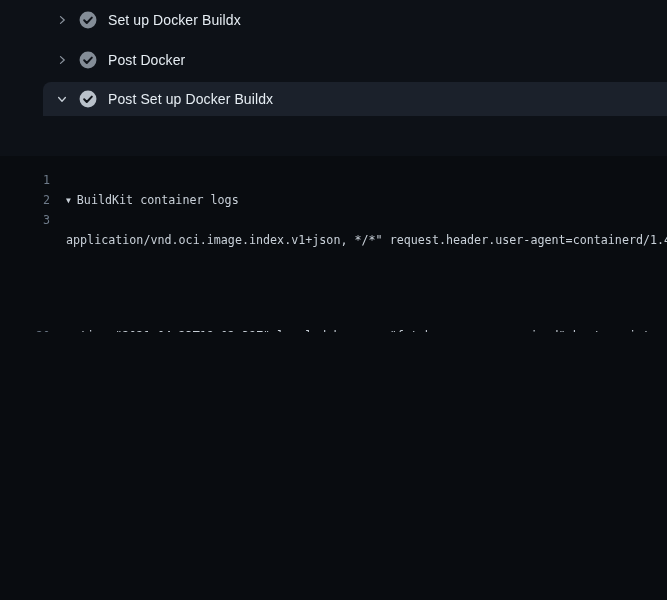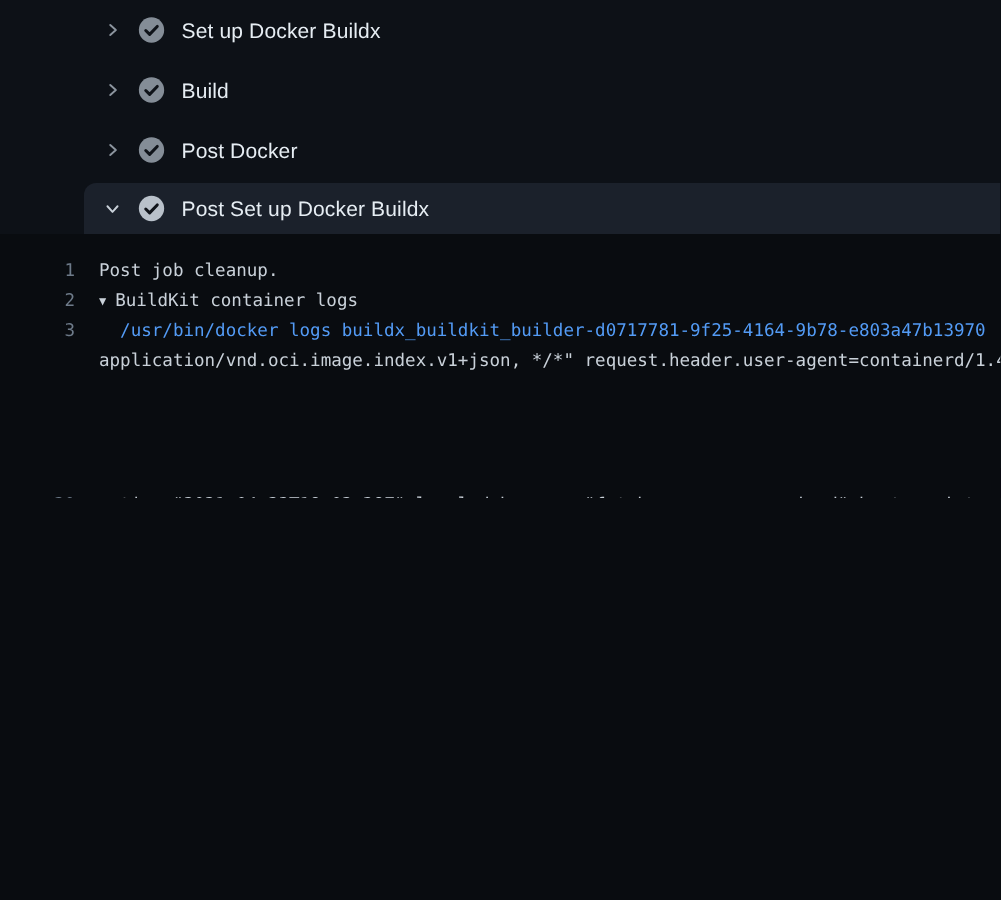--- a/index.html
+++ b/index.html
@@ -2,21 +2,21 @@
 <html><head>
 <meta charset="utf-8">
 <style>
   * { margin: 0; padding: 0; box-sizing: border-box; }
   html, body { width: 667px; height: 600px; overflow: hidden; }
   body {
     background: #0d1117;
     font-family: "Liberation Sans", sans-serif;
     position: relative;
   }
-  .steps { position: absolute; top: 0; left: 16px; right: 0; padding-left: 40px; }
+  .steps { position: absolute; top: 0; left: 3px; right: 0; padding-left: 40px; }
   .step-row {
     height: 40px;
     display: flex;
     align-items: center;
     padding-left: 13px;
     cursor: pointer;
   }
   .step-row.expanded {
     height: 34px;
     margin-top: 2px;
@@ -91,63 +91,47 @@
         <svg width="12" height="12" viewBox="0 0 16 16">
           <path d="M6 3.5 L11 8 L6 12.5" fill="none" stroke="#8b949e" stroke-width="1.7" stroke-linecap="round" stroke-linejoin="round"></path>
         </svg>
       </span>
       <span class="step-check">
         <svg width="18" height="18" viewBox="0 0 16 16">
           <circle cx="8" cy="8" r="7.5" fill="#848d97"></circle>
           <path d="M4.6 8.3 L6.9 10.6 L11.4 5.9" fill="none" stroke="#10141a" stroke-width="1.8" stroke-linecap="round" stroke-linejoin="round"></path>
         </svg>
       </span>
-      <span class="step-label">Build</span>
-    </div>
-    <div class="step-row">
-      <span class="step-chevron">
-        <svg width="12" height="12" viewBox="0 0 16 16">
-          <path d="M6 3.5 L11 8 L6 12.5" fill="none" stroke="#8b949e" stroke-width="1.7" stroke-linecap="round" stroke-linejoin="round"></path>
-        </svg>
-      </span>
-      <span class="step-check">
-        <svg width="18" height="18" viewBox="0 0 16 16">
-          <circle cx="8" cy="8" r="7.5" fill="#848d97"></circle>
-          <path d="M4.6 8.3 L6.9 10.6 L11.4 5.9" fill="none" stroke="#10141a" stroke-width="1.8" stroke-linecap="round" stroke-linejoin="round"></path>
-        </svg>
-      </span>
       <span class="step-label">Post Docker</span>
     </div>
     <div class="step-row expanded">
       <span class="step-chevron">
         <svg width="12" height="12" viewBox="0 0 16 16">
           <path d="M3.5 6 L8 11 L12.5 6" fill="none" stroke="#c9d1d9" stroke-width="1.7" stroke-linecap="round" stroke-linejoin="round"></path>
         </svg>
       </span>
       <span class="step-check">
         <svg width="18" height="18" viewBox="0 0 16 16">
           <circle cx="8" cy="8" r="7.5" fill="#b9c1ca"></circle>
           <path d="M4.6 8.3 L6.9 10.6 L11.4 5.9" fill="none" stroke="#10141a" stroke-width="1.8" stroke-linecap="round" stroke-linejoin="round"></path>
         </svg>
       </span>
       <span class="step-label">Post Set up Docker Buildx</span>
     </div>
   </div>
 <div class="log" id="log">
     <div class="log-row plain">
       <span class="log-num">1</span>
-      <span class="log-text">Post job cleanup.</span>
     </div>
     <div class="log-row group">
       <span class="log-num">2</span>
       <span class="log-text"><span class="caret">▼</span><span>BuildKit container logs</span></span>
     </div>
     <div class="log-row command">
       <span class="log-num">3</span>
-      <span class="log-text">  /usr/bin/docker logs buildx_buildkit_builder-d0717781-9f25-4164-9b78-e803a47b13970</span>
     </div>
     <div class="log-row log">
       <span class="log-num">4</span>
       <span class="log-text">  time="2021-04-23T18:02:37Z" level=info msg="auto snapshotter: using overlayfs"</span>
     </div>
     <div class="log-row log">
       <span class="log-num">5</span>
       <span class="log-text">  time="2021-04-23T18:02:37Z" level=warning msg="using host network as the default"</span>
     </div>
     <div class="log-row log">

